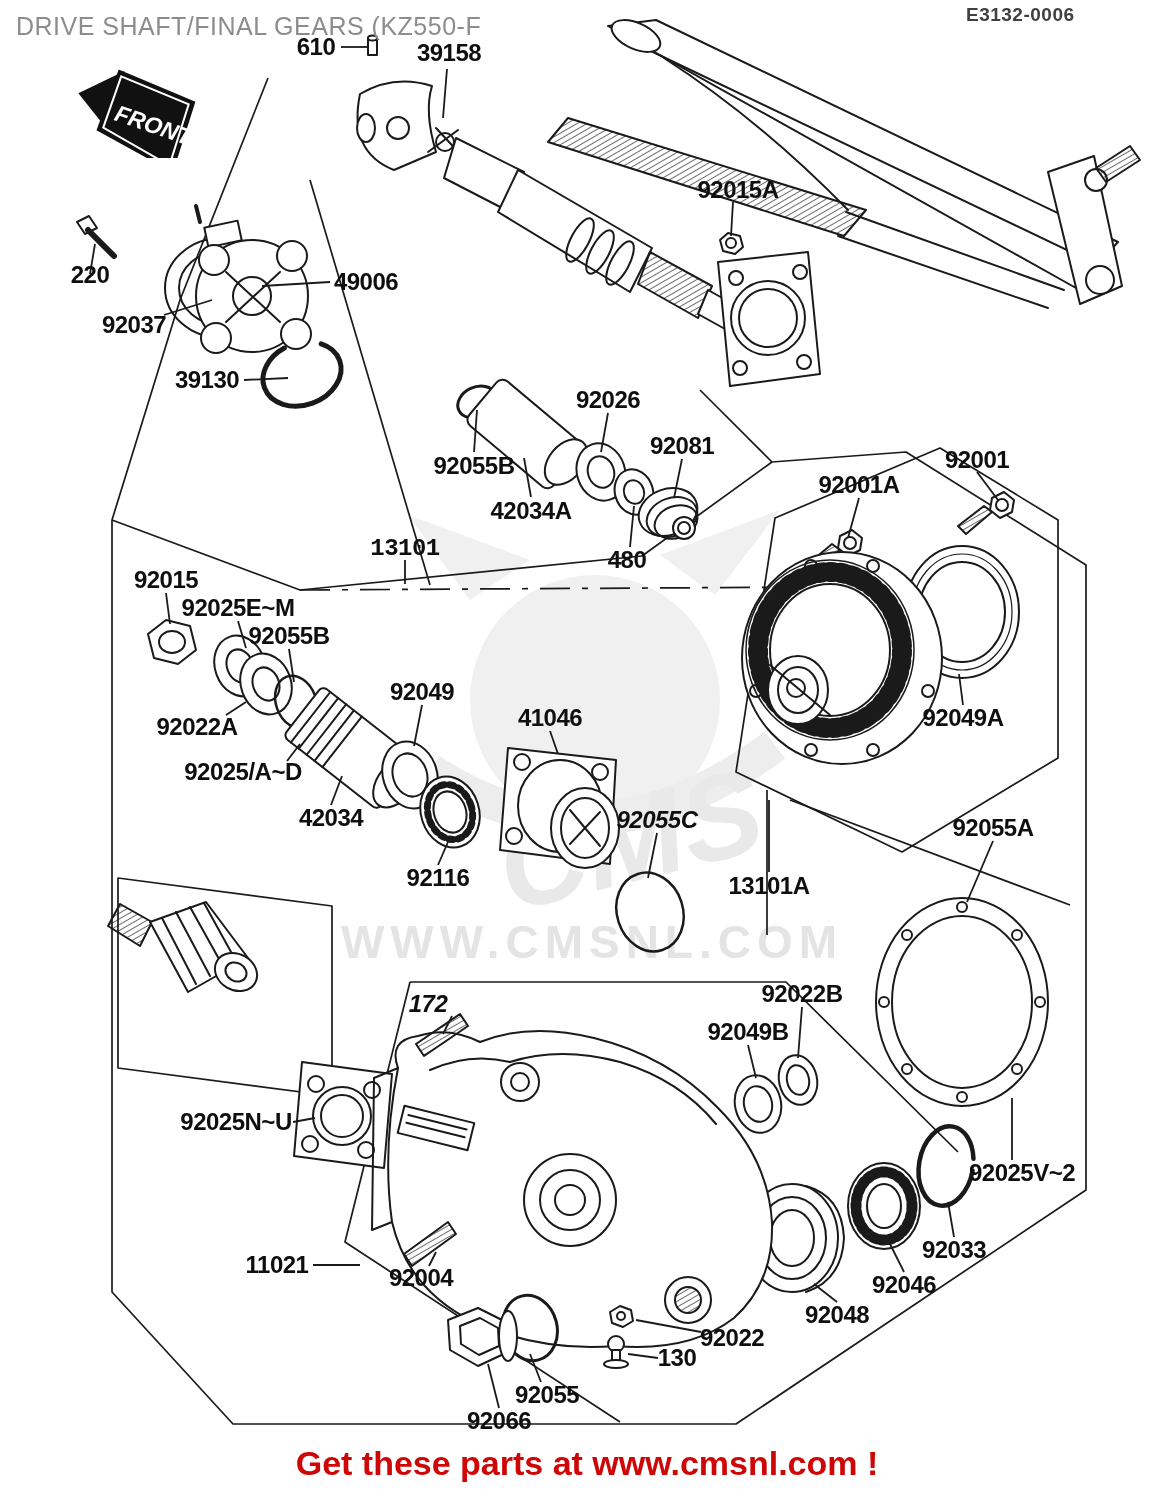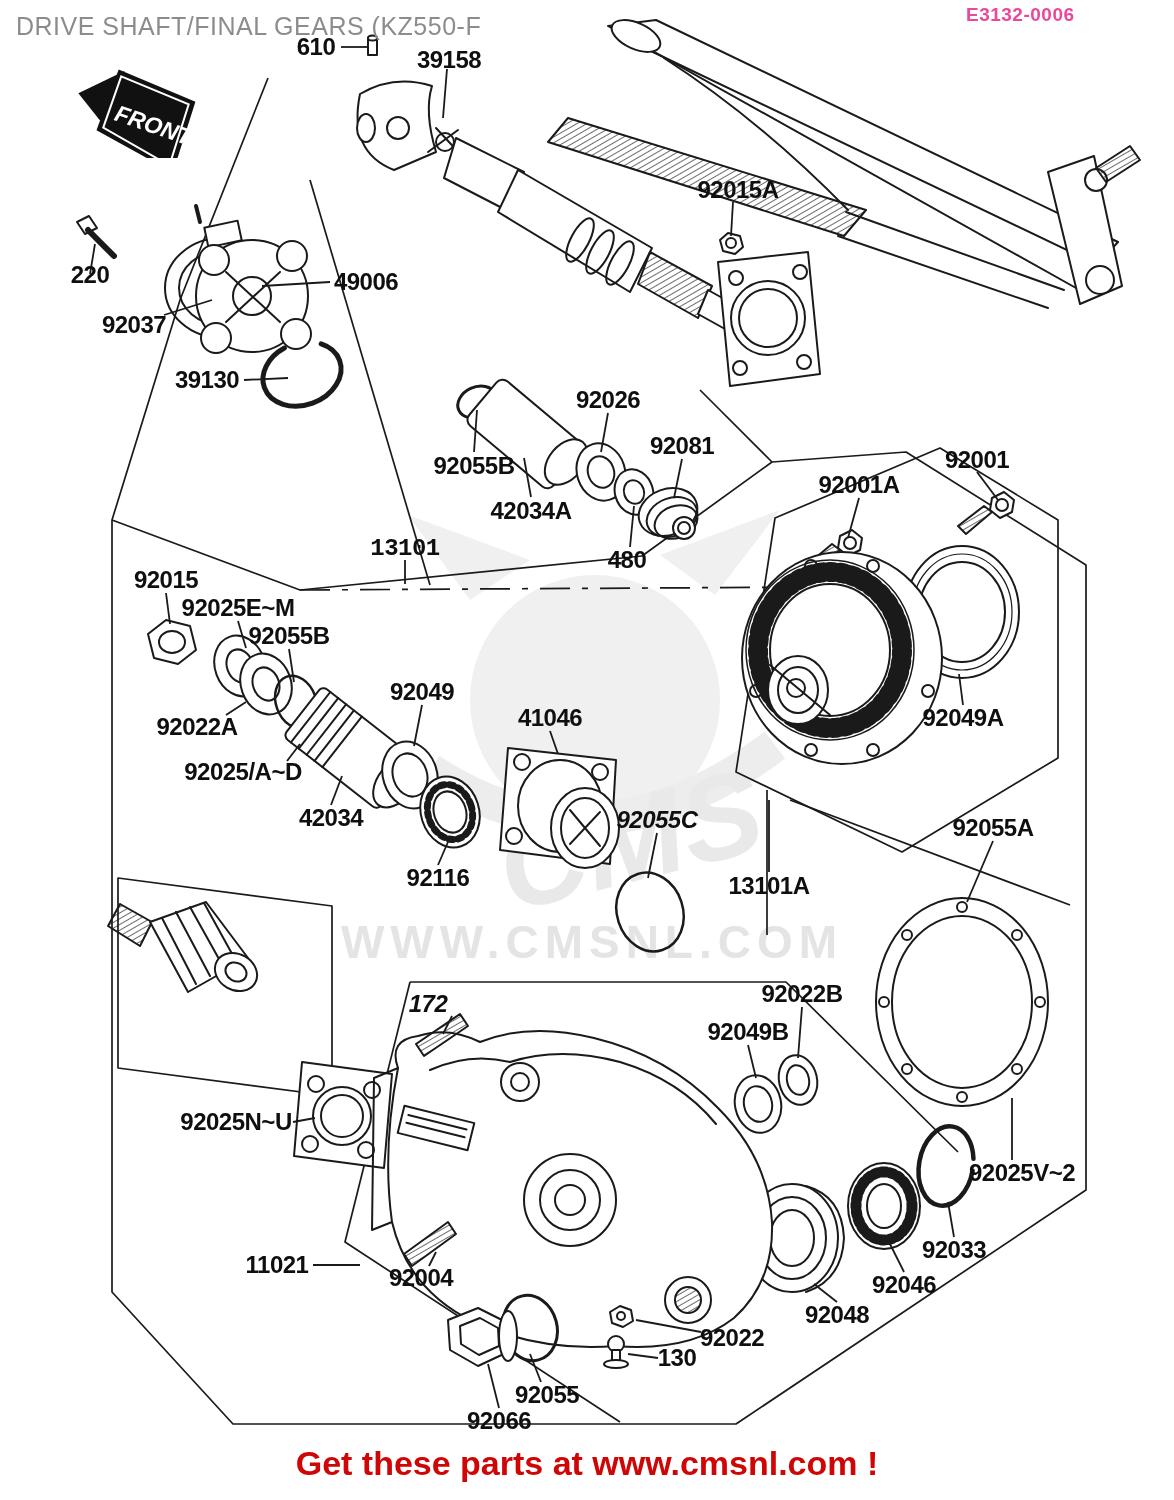--- a/index.html
+++ b/index.html
@@ -1,21 +1,21 @@
 <!DOCTYPE html>
 <html><head>
 <meta charset="utf-8">
 <style>
   html,body{margin:0;padding:0;background:#fff;}
   .stage{position:relative;width:1174px;height:1500px;background:#fff;overflow:hidden;
          font-family:"Liberation Sans",sans-serif;}
   .stage svg.layer{position:absolute;left:0;top:0;}
   .title{position:absolute;left:16px;top:12px;font-size:25px;color:#8c8c8c;
          white-space:nowrap;letter-spacing:0.5px;}
-  .code{position:absolute;left:966px;top:4px;font-size:19px;font-weight:600;color:#ec4899;
+  .code{position:absolute;left:966px;top:4px;font-size:19px;font-weight:600;color:#404040;
         letter-spacing:0.5px;}
   .plabel{position:absolute;transform:translate(-50%,-50%);font-size:24px;font-weight:700;
           color:#0f0f0f;white-space:nowrap;letter-spacing:-0.5px;}
   .banner{position:absolute;left:0;right:0;top:1444px;text-align:center;font-size:34px;
           color:#cf0606;font-weight:bold;}
   .front{position:absolute;left:78px;top:48px;width:150px;height:110px;}
 </style>
 </head>
 <body>
 
@@ -406,21 +406,21 @@
       <polygon points="38,8 110,20 105,84 32,62" fill="#111" stroke="#fff" stroke-width="2"></polygon>
       <text transform="translate(40,52) rotate(6)" font-size="23" font-weight="bold" font-style="italic" fill="#fff" font-family="Liberation Sans, sans-serif">FRONT</text>
     </g>
   </svg>
 
   <div class="title" style="color: rgb(140, 140, 140);">DRIVE SHAFT/FINAL GEARS (KZ550-F</div>
   <div class="code">E3132-0006</div>
 
   <div id="labels">
       <div class="plabel" style="left: 316px; top: 47px;">610</div>
-      <div class="plabel" style="left: 449px; top: 60px;">39158</div>
+      <div class="plabel" style="left: 449px; top: 53px;">39158</div>
       <div class="plabel" style="left: 738px; top: 190px;">92015A</div>
       <div class="plabel" style="left: 90px; top: 275px;">220</div>
       <div class="plabel" style="left: 134px; top: 325px;">92037</div>
       <div class="plabel" style="left: 366px; top: 282px;">49006</div>
       <div class="plabel" style="left: 207px; top: 380px;">39130</div>
       <div class="plabel" style="left: 474px; top: 466px;">92055B</div>
       <div class="plabel" style="left: 531px; top: 511px;">42034A</div>
       <div class="plabel" style="left: 608px; top: 400px;">92026</div>
       <div class="plabel" style="left: 682px; top: 446px;">92081</div>
       <div class="plabel" style="left: 627px; top: 560px;">480</div>

